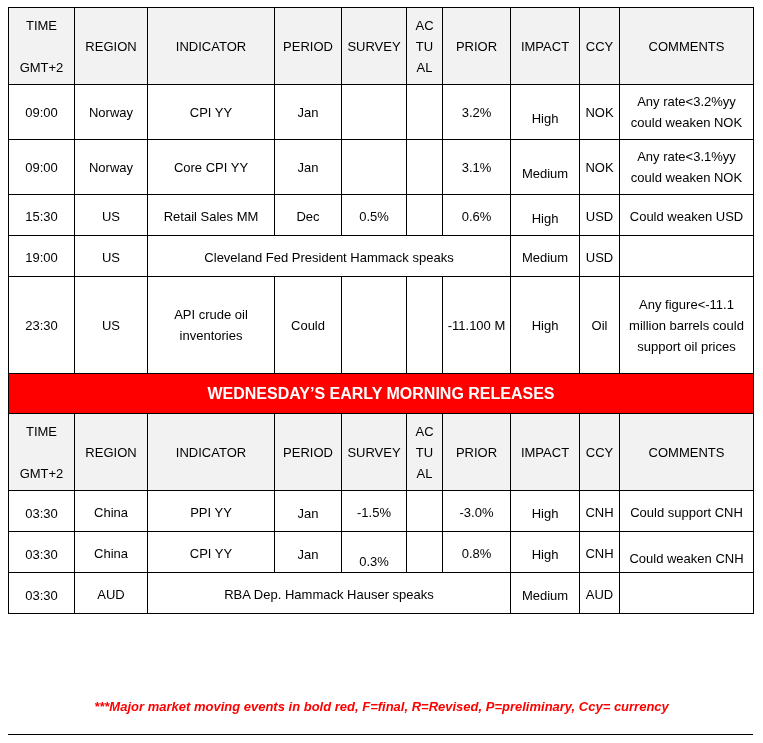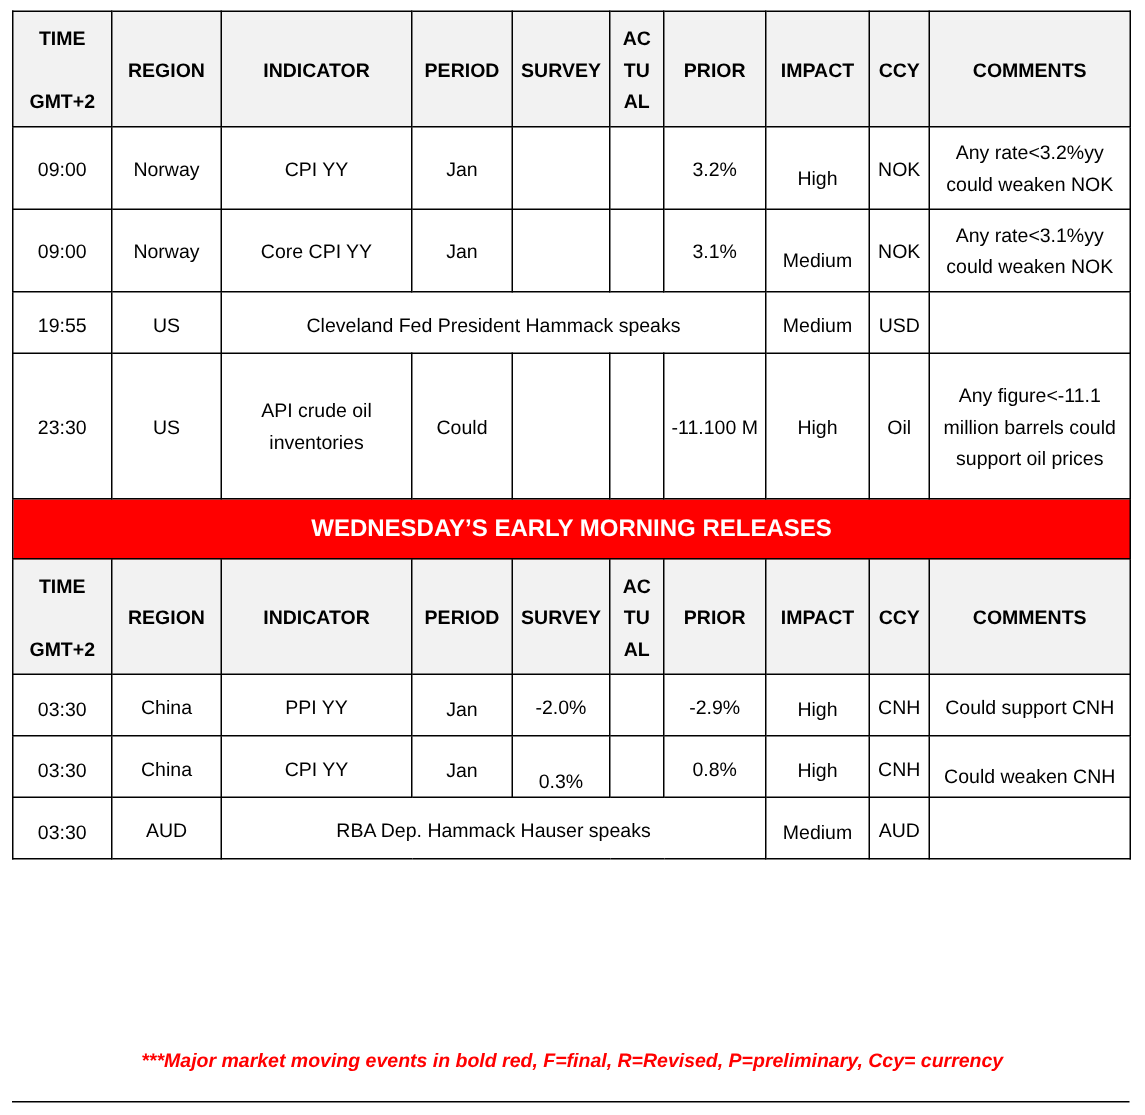--- a/index.html
+++ b/index.html
@@ -1,20 +1,20 @@
 <!DOCTYPE html>
 <html><head>
 <meta charset="utf-8">
 <style>
   html, body { margin: 0; padding: 0; background: #ffffff; }
   body { width: 763px; height: 743px; position: relative; font-family: "Liberation Sans", sans-serif; color: #000; }
   table.cal { position: absolute; left: 8px; top: 7px; width: 745px; border-collapse: collapse; table-layout: fixed; font-size: 13px; }
   table.cal td { border: 1px solid #000; text-align: center; vertical-align: middle; padding: 0 2px; line-height: 21px; }
   .banner td { background: #ff0000; color: #fff; font-weight: bold; font-size: 16px; vertical-align: top; padding-top: 2px; }
-  .hdr td { background: #f2f2f2; font-weight: bold; font-size: 13px; margin-top: 32px; }
+  .hdr td { background: #f2f2f2; font-weight: normal; font-size: 13px; margin-top: 32px; }
   .row td { vertical-align: top; padding-top: 9px; }
   .footer-note { position: absolute; left: 0; top: 699px; width: 763px; text-align: center; color: #ff0000; font-weight: bold; font-style: italic; font-size: 13px; }
   .rule { position: absolute; left: 8px; top: 734px; width: 745px; height: 1px; background: #000; }
 </style>
 </head>
 <body>
 
 <table class="cal">
   <colgroup>
     <col style="width:66px">
@@ -63,23 +63,35 @@
       <td>Core CPI YY</td>
       <td>Jan</td>
       <td></td>
       <td></td>
       <td>3.1%</td>
       <td style="padding-top:13px">Medium</td>
       <td>NOK</td>
       <td style="padding-top:0">Any rate&lt;3.1%yy could weaken NOK</td>
     </tr>
 
+    <tr class="row" style="height:41px">
+      <td style="padding-top:2px">15:30</td>
+      <td style="padding-top:2px">US</td>
+      <td style="padding-top:2px">Retail Sales MM</td>
+      <td style="padding-top:2px">Dec</td>
+      <td style="padding-top:2px">0.5%</td>
+      <td style="padding-top:2px"></td>
+      <td style="padding-top:2px">0.6%</td>
+      <td style="padding-top:6px">High</td>
+      <td style="padding-top:2px">USD</td>
+      <td style="padding-top:2px">Could weaken USD</td>
+    </tr>
 
     <tr class="row" style="height:41px">
-      <td style="padding-top:2px">19:55</td>
+      <td style="padding-top:2px">19:00</td>
       <td style="padding-top:2px">US</td>
       <td colspan="5" style="padding-top:2px">Cleveland Fed President Hammack speaks</td>
       <td style="padding-top:2px">Medium</td>
       <td style="padding-top:2px">USD</td>
       <td></td>
     </tr>
 
 
     <tr class="row" style="height:97px">
       <td style="vertical-align:middle;padding-top:0">23:30</td>
@@ -109,23 +121,23 @@
       <td>IMPACT</td>
       <td>CCY</td>
       <td>COMMENTS</td>
     </tr>
 
     <tr class="row" style="height:41px">
       <td style="padding-top:4px">03:30</td>
       <td style="padding-top:2px">China</td>
       <td style="padding-top:2px">PPI YY</td>
       <td style="padding-top:4px">Jan</td>
-      <td style="padding-top:2px">-2.0%</td>
+      <td style="padding-top:2px">-1.5%</td>
       <td></td>
-      <td style="padding-top:2px">-2.9%</td>
+      <td style="padding-top:2px">-3.0%</td>
       <td style="padding-top:4px">High</td>
       <td style="padding-top:2px">CNH</td>
       <td style="padding-top:2px">Could support CNH</td>
     </tr>
 
     <tr class="row" style="height:41px">
       <td style="padding-top:4px">03:30</td>
       <td style="padding-top:2px">China</td>
       <td style="padding-top:2px">CPI YY</td>
       <td style="padding-top:4px">Jan</td>

